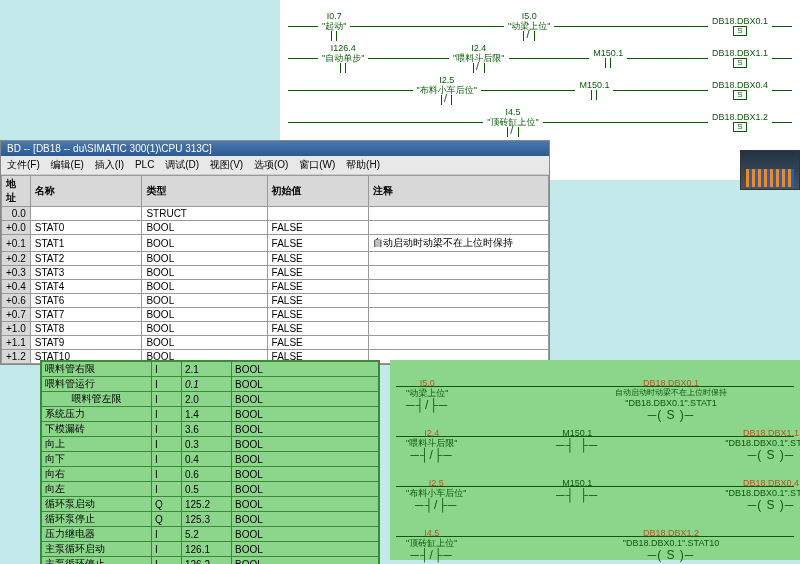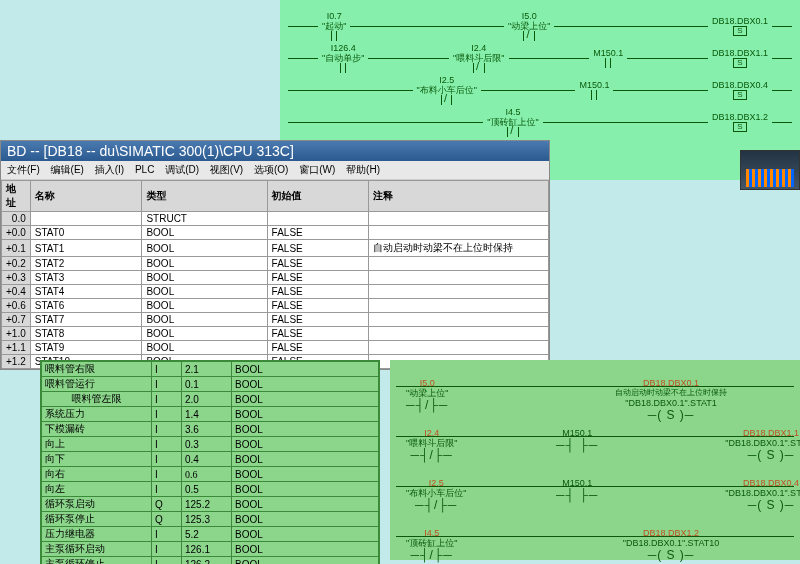--- a/index.html
+++ b/index.html
@@ -1,28 +1,28 @@
 <!DOCTYPE html>
 <html><head>
 <meta charset="utf-8">
 <style>
 *{margin:0;padding:0;box-sizing:border-box;font-family:"SimSun",Arial,sans-serif;font-size:10px}
 body{width:800px;height:564px;background:#c2eaea;position:relative;overflow:hidden}
-.ladder{background:#86efac;position:absolute}
+.ladder{background:#ffffff;position:absolute}
 .ladder-top{top:0;left:280px;width:520px;height:180px;padding:10px 8px}
 .rung{display:flex;align-items:center;height:32px;position:relative}
 .wire{height:1px;background:#0a5a0a;flex:1}
 .contact{display:inline-block;padding:0 2px;border-left:1px solid #0a5a0a;border-right:1px solid #0a5a0a;height:10px;position:relative;top:0}
 .contact.nc::after{content:"/";position:absolute;left:2px;top:-3px;color:#0a5a0a;font-size:11px}
 .coil{display:inline-block;border:1px solid #0a5a0a;width:14px;height:10px;text-align:center;font-size:8px;line-height:8px;color:#0a5a0a}
 .node{display:flex;flex-direction:column;align-items:center;margin:0 4px}
 .node .tag{color:#0a5a0a;font-size:9px;line-height:10px}
 .node .desc{color:#0a5a0a;font-size:9px;line-height:10px}
 .db-window{position:absolute;top:140px;left:0;width:550px;background:#eee;border:1px solid #888}
-.title-bar{background:linear-gradient(#4a7ab0,#2a5a90);color:#fff;font-size:14px;padding:2px 6px}
+.title-bar{background:linear-gradient(#4a7ab0,#2a5a90);color:#fff;font-size:10px;padding:2px 6px}
 .menu-bar{background:#e8e8e8;font-size:10px;padding:2px 6px;border-bottom:1px solid #ccc}
 .menu-bar span{margin-right:8px}
 .db-table{width:100%;border-collapse:collapse;font-size:9px}
 .db-table th,.db-table td{border:1px solid #999;padding:1px 4px;text-align:left;background:#fff;height:14px}
 .db-table th{background:#d8d8d8}
 .db-table td:first-child{background:#d8d8d8;text-align:right;width:24px}
 .sym-table{position:absolute;top:360px;left:40px;width:340px;background:#8bd68b;border:1px solid #3a8a3a}
 .sym-table table{width:100%;border-collapse:collapse;font-size:9px}
 .sym-table td{border:1px solid #3a8a3a;padding:0 3px;height:12px;color:#000}
 .ladder-bot{position:absolute;top:360px;left:390px;width:410px;height:200px;background:#8bd68b;padding:6px}
@@ -233,21 +233,21 @@
       <tbody id="symb">
         <tr>
           <td style="width: 110px;">喂料管右限</td>
           <td style="width: 30px;">I</td>
           <td style="width: 50px;">2.1</td>
           <td>BOOL</td>
         </tr>
         <tr>
           <td style="width: 110px;">喂料管运行</td>
           <td style="width: 30px;">I</td>
-          <td style="width: 50px;">0.1</td>
+          <td style="width: 50px; font-style: italic;">0.1</td>
           <td>BOOL</td>
         </tr>
         <tr>
           <td style="width: 110px; text-align: center;">喂料管左限</td>
           <td style="width: 30px;">I</td>
           <td style="width: 50px;">2.0</td>
           <td>BOOL</td>
         </tr>
         <tr>
           <td style="width: 110px;">系统压力</td>
@@ -269,21 +269,21 @@
         </tr>
         <tr>
           <td style="width: 110px;">向下</td>
           <td style="width: 30px;">I</td>
           <td style="width: 50px;">0.4</td>
           <td>BOOL</td>
         </tr>
         <tr>
           <td style="width: 110px;">向右</td>
           <td style="width: 30px;">I</td>
-          <td style="width: 50px; font-family: Liberation Serif, serif;">0.6</td>
+          <td style="width: 50px;">0.6</td>
           <td>BOOL</td>
         </tr>
         <tr>
           <td style="width: 110px;">向左</td>
           <td style="width: 30px;">I</td>
           <td style="width: 50px;">0.5</td>
           <td>BOOL</td>
         </tr>
         <tr>
           <td style="width: 110px;">循环泵启动</td>

